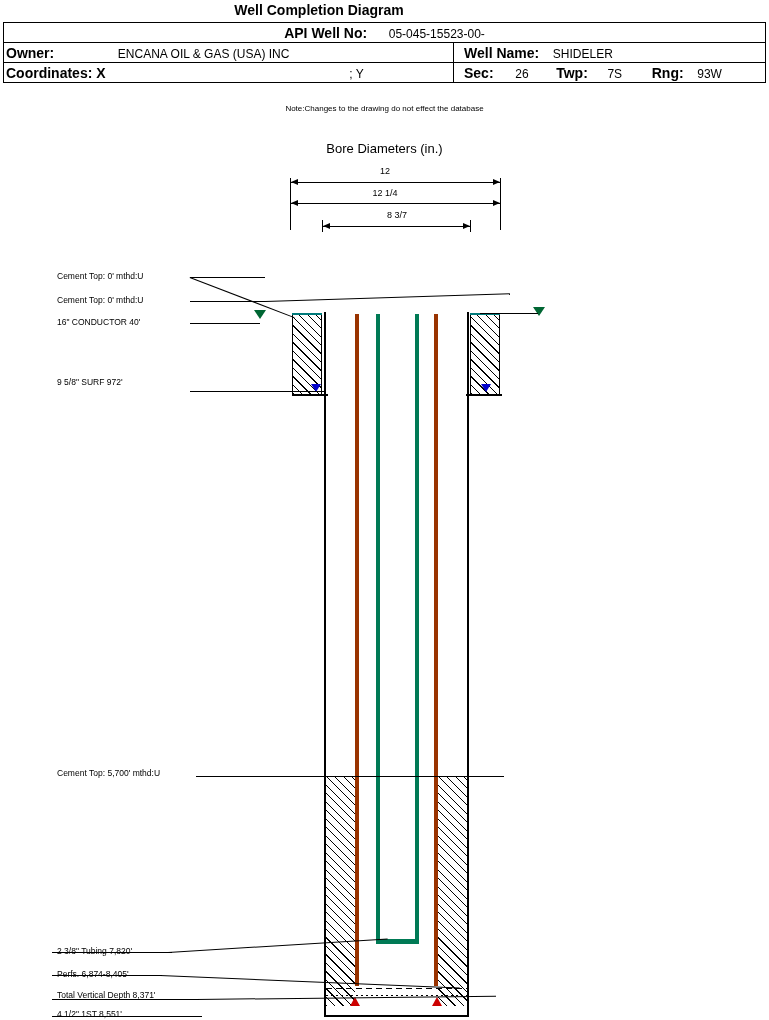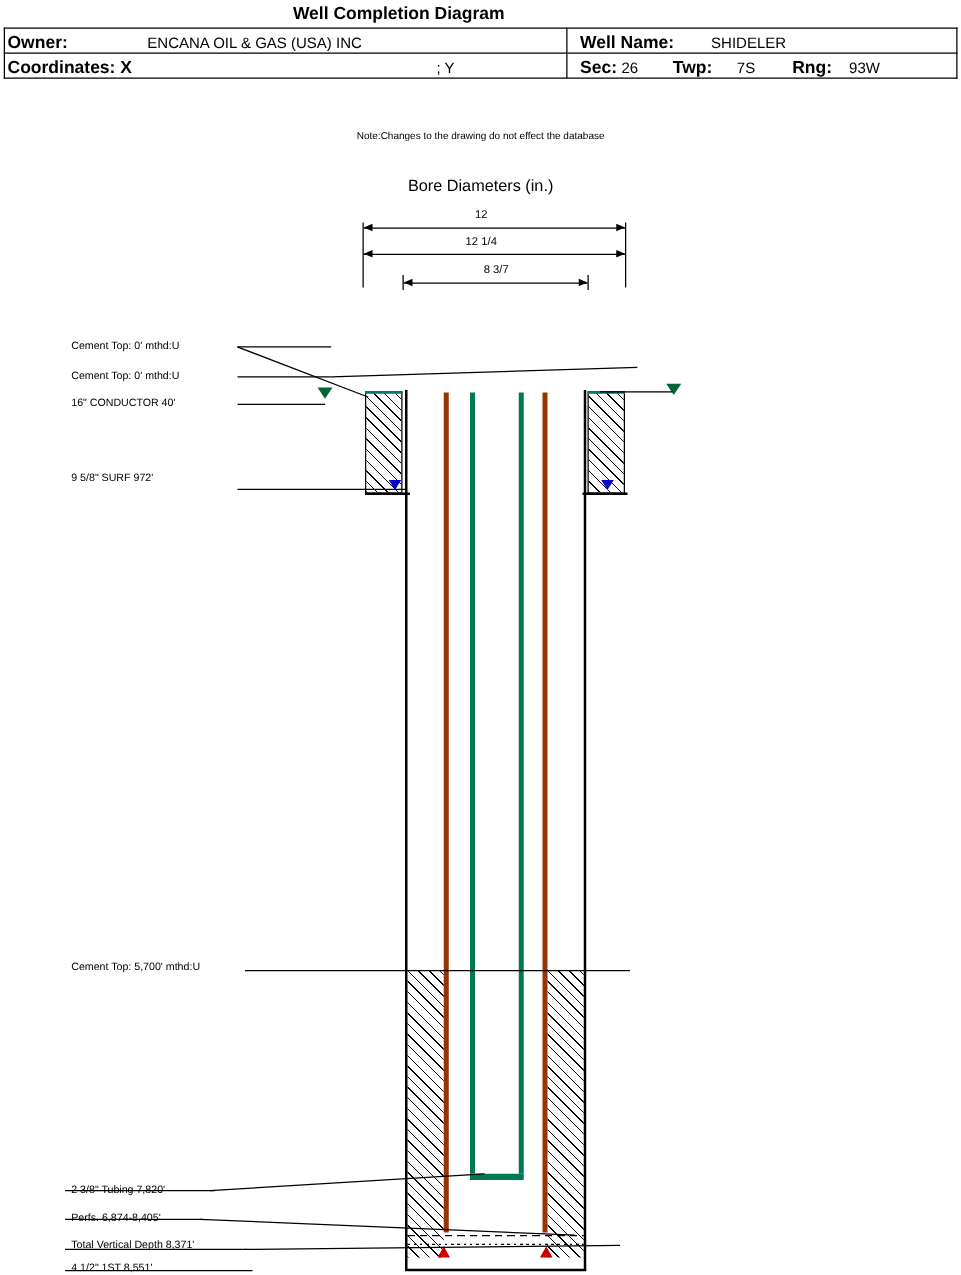--- a/index.html
+++ b/index.html
@@ -136,40 +136,46 @@
 </style>
 </head>
 <body>
 
 <div id="page">
 
   <div class="title">Well Completion Diagram</div>
 
   <table class="hdr-table">
     <tbody>
+        <tr>
+      <td class="ctr" colspan="2" style="width:763px;">
+        <span class="lbl">API Well No:</span>
+        <span class="val" style="margin-left:18px;">05-045-15523-00-</span>
+      </td>
+    </tr>
     <tr>
       <td style="width:445px;">
         <span class="lbl">Owner:</span>
         <span class="val" style="margin-left:60px;">ENCANA OIL &amp; GAS (USA) INC</span>
       </td>
       <td>
         <span class="lbl" style="margin-left:8px;">Well Name:</span>
-        <span class="val" style="margin-left:26px;">SHIDELER</span>
+        <span class="val" style="margin-left:10px;">SHIDELER</span>
       </td>
     </tr>
     <tr>
       <td style="width:445px;">
         <span class="lbl">Coordinates: X</span>
         <span class="val" style="margin-left:180px;"></span>
         <span class="val" style="margin-left:60px;">; Y</span>
         <span class="val"></span>
       </td>
       <td>
         <span class="lbl" style="margin-left:8px;">Sec:</span>
-        <span class="val" style="">26</span>
+        <span class="val" style="margin-left:18px;">26</span>
         <span class="lbl" style="margin-left:24px;margin-top:29px;">Twp:</span>
         <span class="val" style="margin-left:16px;">7S</span>
         <span class="lbl" style="margin-left:26px;">Rng:</span>
         <span class="val" style="margin-left:10px;">93W</span>
       </td>
     </tr>
   </tbody>
     </table>
 
   <div class="note">Note:Changes to the drawing do not effect the database</div>

